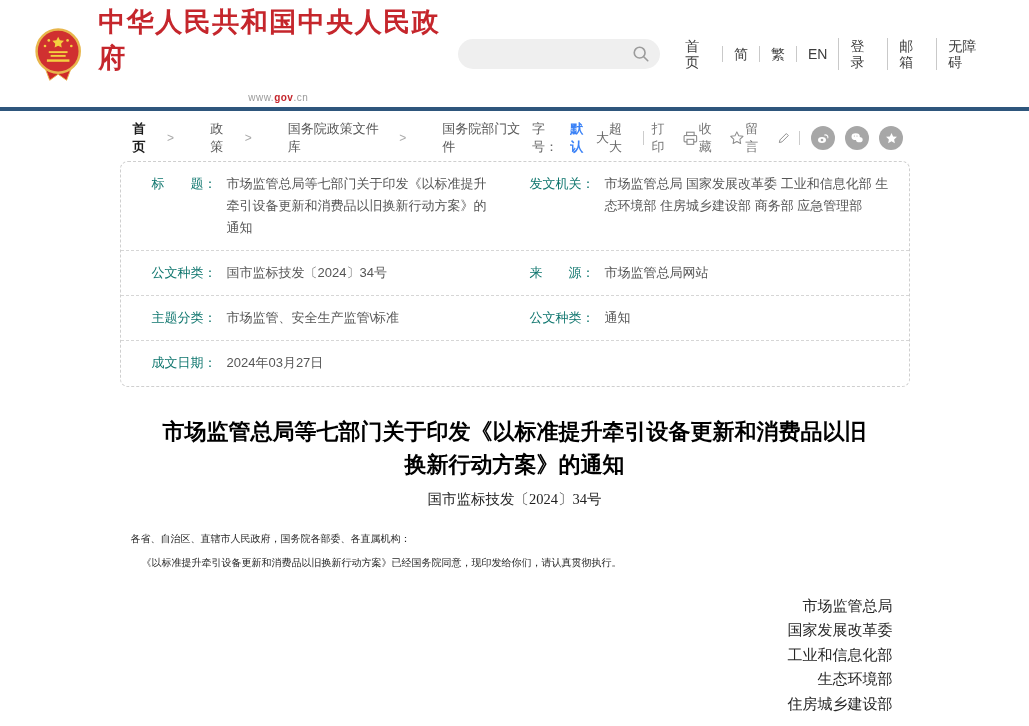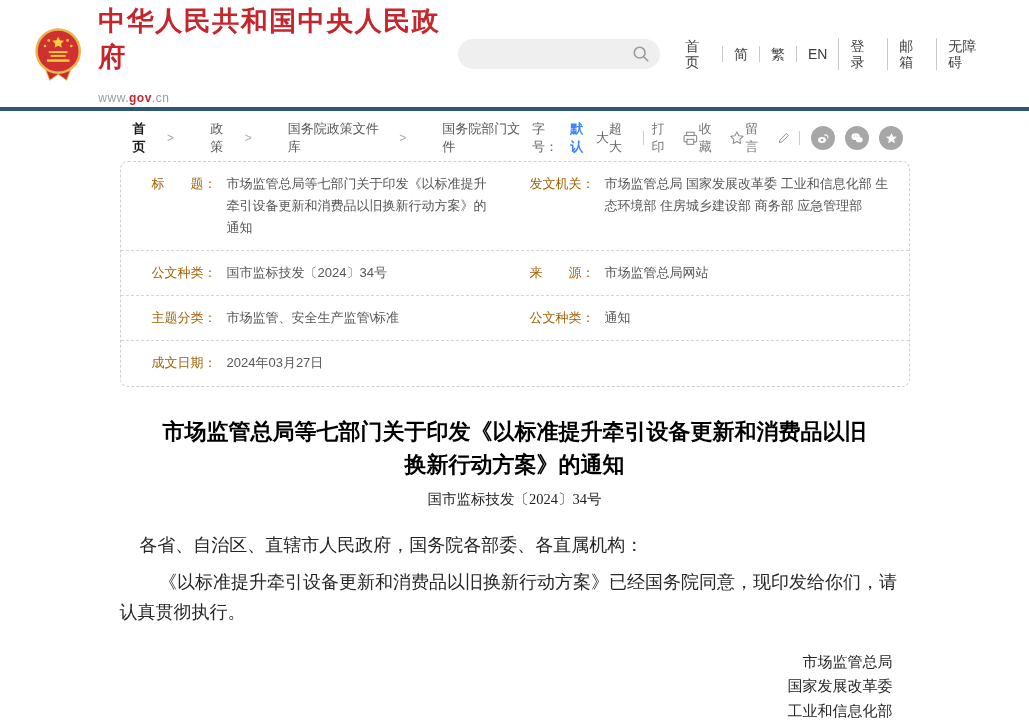--- a/index.html
+++ b/index.html
@@ -3,21 +3,21 @@
 <meta charset="utf-8">
 <style>
   * { margin: 0; padding: 0; box-sizing: border-box; }
   html, body { width: 1029px; height: 726px; overflow: hidden; background: #fff;
     font-family: "Liberation Sans", "DejaVu Sans", sans-serif; }
 
   
   .site-header { height: 107px; display: flex; align-items: center; padding: 0 31px 0 30px; background: #fff; }
   .brand { display: flex; align-items: center; gap: 12px; cursor: pointer; }
   .brand-text .site-title { font-size: 27px; font-weight: 700; color: #c5262c; letter-spacing: 1.5px; }
-  .brand-text .site-url { font-size: 12px; color: #9a9a9a; margin-top: 16px; letter-spacing: .5px; }
+  .brand-text .site-url { font-size: 10px; color: #9a9a9a; margin-top: 16px; letter-spacing: .5px; text-align: center; }
   .brand-text .site-url .gov { color: #c5262c; font-weight: 700; }
   .header-right { margin-left: auto; display: flex; align-items: center; }
   .search-box { position: relative; width: 208px; height: 30px; background: #efefef; border-radius: 15px; }
   .search-box input { position: absolute; inset: 0; border: 0; background: transparent; outline: none;
       padding: 0 34px 0 14px; font-size: 13px; color: #333; }
   .search-box .mag { position: absolute; right: 10px; top: 6px; }
   .top-nav { display: flex; align-items: center; margin-left: 14px; }
   .top-nav .nav-item { font-size: 14px; color: #3c3c3c; padding: 0 11px; cursor: pointer; line-height: 16px; }
   .top-nav .nav-item + .nav-item { border-left: 1px solid #c9c9c9; }
   .header-divider { height: 4px; background: #2e567c; }
@@ -39,31 +39,31 @@
   .tool-btn { display: inline-flex; align-items: center; gap: 5px; color: #777; cursor: pointer; }
   .social { display: inline-flex; align-items: center; gap: 10px; margin-left: 4px; }
   .social .circ { width: 24px; height: 24px; border-radius: 50%; background: #a7a7a7; display: inline-flex;
       align-items: center; justify-content: center; cursor: pointer; }
 
   
   .meta-table { margin-top: 8px; border: 1px dashed #cfcfcf; border-radius: 8px; font-size: 13px; }
   .meta-row { display: grid; grid-template-columns: 92px 286px 92px 1fr; border-bottom: 1px dashed #d6d6d6; }
   .meta-row:last-child { border-bottom: none; }
   .meta-cell { padding: 11px 12px 11px 14px; line-height: 1.7; }
-  .meta-label { color: #a16207; white-space: pre; padding-left: 31px; }
+  .meta-label { color: #0f766e; white-space: pre; padding-left: 31px; }
   .meta-value { color: #565656; }
   .span-rest { grid-column: 2 / -1; }
 
   
   .article { margin-top: 14px; color: #262626; }
   .doc-title { font-family: "Liberation Serif", "DejaVu Serif", serif; font-weight: 700; color: #000;
       font-size: 22px; line-height: 1.5; text-align: center; padding: 14px 36px 0; }
   .doc-number { font-family: "Liberation Serif", "DejaVu Serif", serif; text-align: center; font-size: 14.5px;
       color: #1f1f1f; margin-top: 9px; }
-  .doc-para { font-size: 18px; line-height: 1.65; margin-top: 22px; }
+  .doc-para { font-size: 10px; line-height: 1.65; margin-top: 22px; }
   .doc-para.salutation { text-indent: 1.1em; }
   .doc-para.body-p { text-indent: 2.2em; margin-top: 8px; }
   .signature { margin-top: 22px; text-align: right; padding-right: 17px; font-size: 15px; line-height: 24.5px; }
   .signature div { cursor: default; }
 </style>
 </head>
 <body>
 
 <header class="site-header">
   <div class="brand">

